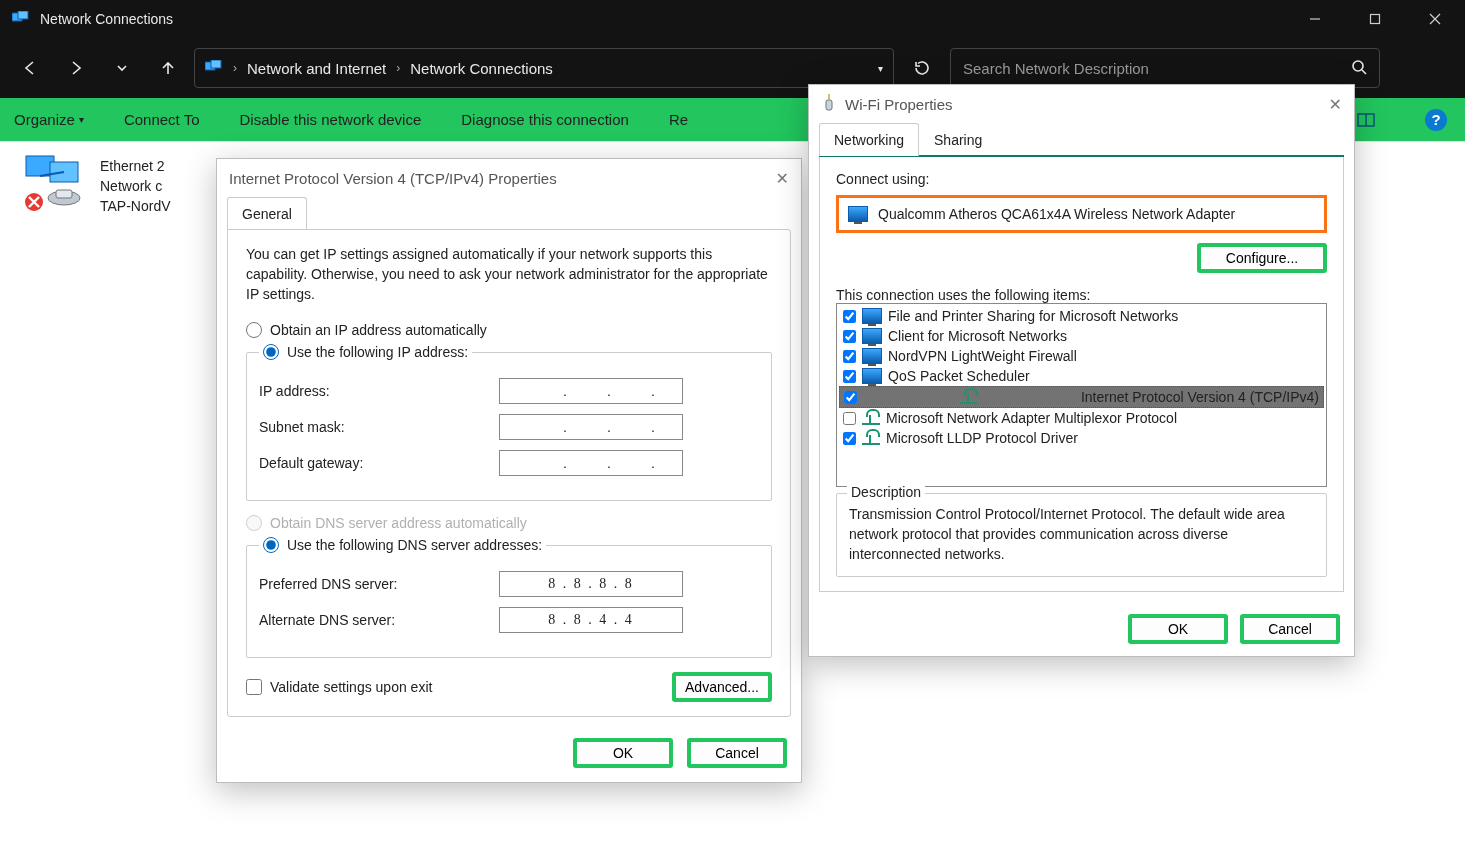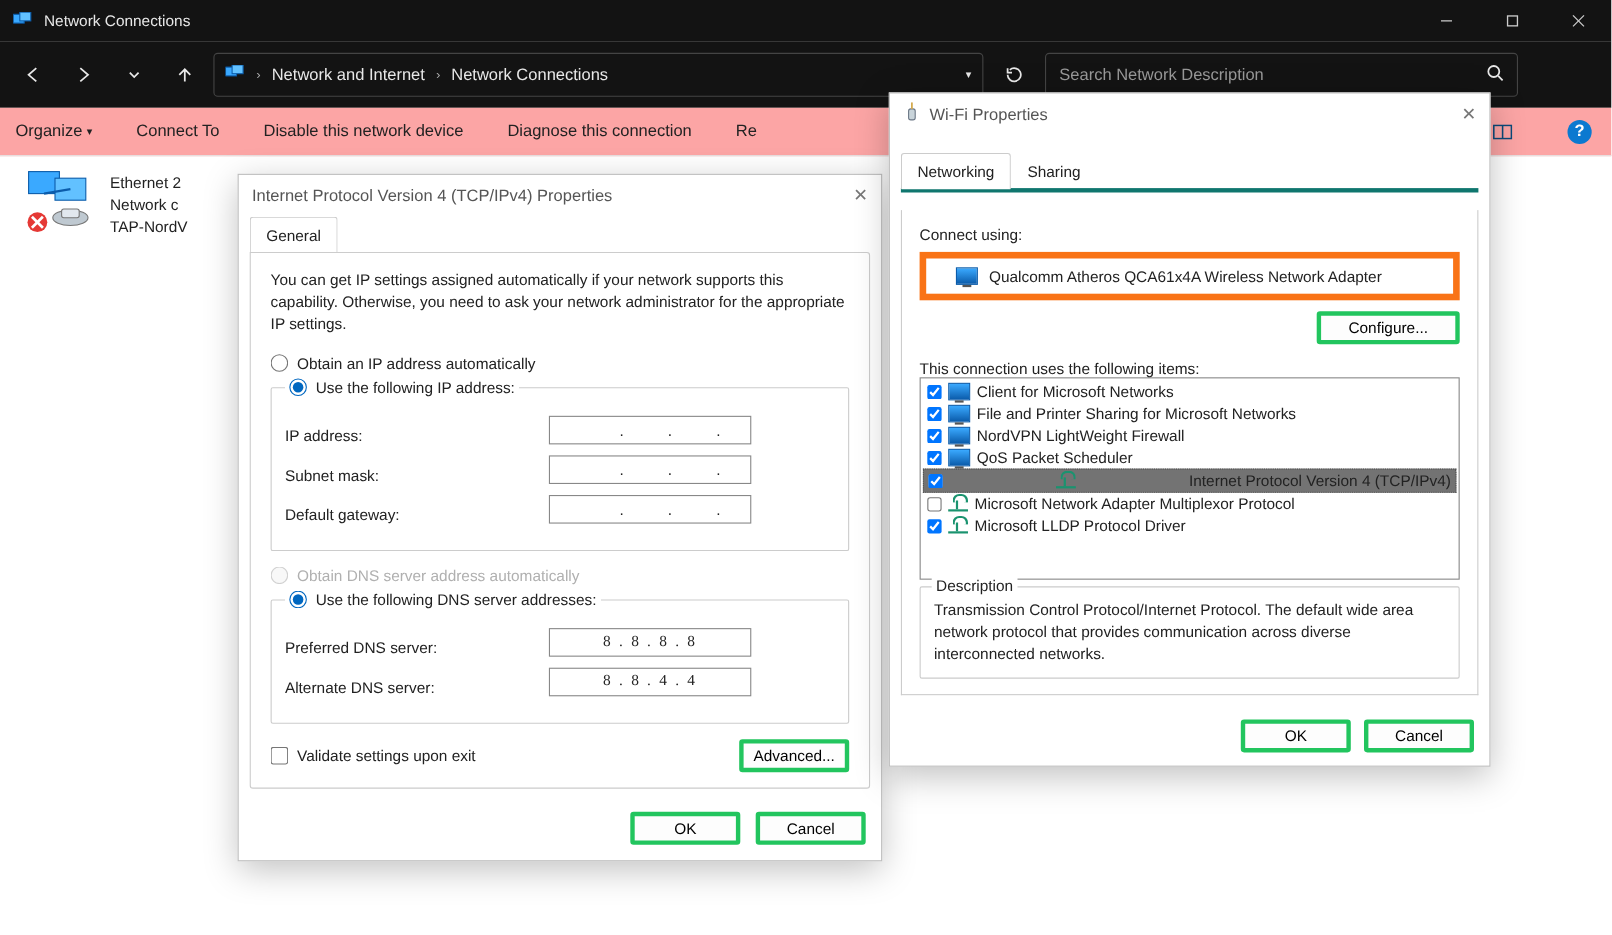--- a/index.html
+++ b/index.html
@@ -14,21 +14,21 @@
 
 .navbar { height: 60px; background: #131313; display: flex; align-items: center; padding: 0 10px; gap: 6px; }
 .navbar .navbtn { width: 40px; height: 40px; display: flex; align-items: center; justify-content: center; color: #e8e8e8; border-radius: 4px; }
 .navbar .address { flex: 1; max-width: 700px; height: 40px; background: #131313; border: 1px solid #444; border-radius: 4px; display: flex; align-items: center; padding: 0 10px; gap: 10px; color: #e8e8e8; font-size: 15px; }
 .navbar .address .chev { color: #aaa; font-size: 12px; }
 .navbar .refresh { width: 44px; height: 40px; display:flex; align-items:center; justify-content:center; color:#e8e8e8; }
 .navbar .search { flex: 1; max-width: 430px; height: 40px; border: 1px solid #444; border-radius: 4px; display: flex; align-items:center; padding: 0 12px; color: #999; font-size: 15px; }
 .navbar .search .sicon { margin-left: auto; color: #e8e8e8; }
 
 
-.toolbar { height: 44px; background: #fca5a5; border-bottom: 1px solid #e5e5e5; display:flex; align-items:center; padding: 0 14px; gap: 40px; font-size: 15px; color: #222; }
+.toolbar { height: 44px; background: #22c55e; border-bottom: 1px solid #e5e5e5; display:flex; align-items:center; padding: 0 14px; gap: 40px; font-size: 15px; color: #222; }
 .toolbar .item { display:flex; align-items:center; gap:4px; }
 .toolbar .spacer { flex: 1; }
 .toolbar .iconbtn { width: 30px; height: 30px; display:flex; align-items:center; justify-content:center; }
 .toolbar .help { width: 22px; height: 22px; border-radius: 50%; background: #0b79d0; color:#fff; font-size:15px; font-weight:bold; display:flex; align-items:center; justify-content:center; }
 
 
 .content { position: relative; padding: 10px 20px; }
 .adapter { display: flex; gap: 10px; align-items: flex-start; width: 260px; }
 .adapter .icons { position: relative; width: 70px; height: 64px; }
 .adapter .txt { font-size: 14px; line-height: 20px; padding-top: 4px; color: #222; }
@@ -43,33 +43,33 @@
 .ipv4 { left: 216px; top: 158px; width: 586px; }
 .ipv4 .tabrow { padding: 0 10px; }
 .ipv4 .tab { display:inline-block; padding: 8px 14px; border: 1px solid #ccc; border-bottom: none; background:#fff; border-radius: 3px 3px 0 0; }
 .ipv4 .body { border: 1px solid #ccc; margin: 0 10px 10px 10px; padding: 14px 18px; border-radius: 0 3px 3px 3px; position: relative; top: -1px; }
 .ipv4 .desc { line-height: 20px; margin-bottom: 18px; }
 .ipv4 .radio-row { display:flex; align-items:center; gap: 8px; margin: 6px 0; }
 .ipv4 input[type=radio] { width: 16px; height: 16px; accent-color: #0067c0; }
 .ipv4 input[type=checkbox] { width: 16px; height: 16px; }
 fieldset.group { border: 1px solid #ccc; padding: 8px 12px 14px 12px; margin: 4px 0 14px 0; border-radius: 2px; }
 fieldset.group legend { padding: 0 4px; }
-.ipv4 .field { display:flex; align-items:flex-end; gap: 20px; margin: 10px 0; }
+.ipv4 .field { display:flex; align-items:center; gap: 20px; margin: 10px 0; }
 .ipv4 .field label { width: 220px; }
 .ipv4 .ipbox { width: 184px; height: 26px; border: 1px solid #888; display:flex; align-items:center; justify-content:space-around; letter-spacing: 2px; padding: 0 6px; font-family: "Segoe UI"; }
 .ipv4 .btns { display:flex; justify-content:flex-end; gap: 14px; padding: 10px 14px 14px 14px; }
 button.win { min-width: 100px; height: 30px; border: 4px solid #22c55e; background: #fdfdfd; border-radius: 3px; font-size: 14px; cursor: pointer; }
 
 
 .wifi { left: 808px; top: 84px; width: 547px; }
-.wifi .tabrow2 { display:flex; border-bottom: 4px solid #0f766e; margin: 16px 10px; }
+.wifi .tabrow2 { display:flex; border-bottom: 2px solid #0f766e; margin: 0 10px; }
 .wifi .tabrow2 .tab2 { padding: 8px 14px; border: 1px solid transparent; border-bottom: none; margin-bottom: -1px; cursor: pointer; }
 .wifi .tabrow2 .tab2.active { border-color: #ccc; background: #fff; border-radius: 3px 3px 0 0; }
 .wifi .panel { border: 1px solid #ccc; border-top: none; margin: 0 10px 10px 10px; padding: 14px 16px; }
-.wifi .connectbox { border: 6px solid #f97316; padding: 8px 27px; margin: 8px 0 10px 0; display:flex; align-items:center; gap:10px; }
+.wifi .connectbox { border: 3px solid #f97316; padding: 8px 9px; margin: 8px 0 10px 0; display:flex; align-items:center; gap:10px; }
 .wifi .cfg-row { display:flex; justify-content:flex-end; margin-bottom: 14px; }
 .wifi .itemlist { border: 1px solid #888; height: 184px; overflow-y: auto; background:#fff; padding: 2px; }
 .wifi .li { display:flex; align-items:center; gap: 6px; padding: 2px 4px; white-space: nowrap; }
 .wifi .li.sel { background: #737373; border:1px dotted #555;justify-content:space-between; }
 .wifi .btnrow { display:flex; gap: 16px; margin: 14px 0; }
 .wifi .btnrow button { flex:1; }
 .wifi .descbox { border: 1px solid #ccc; padding: 10px 12px 12px 12px; border-radius: 2px; position: relative; margin-top: 6px; }
 .wifi .descbox .lgd { position:absolute; top:-10px; left:10px; background:#fff; padding: 0 4px; }
 .wifi .okrow { display:flex; justify-content:flex-end; gap: 12px; padding: 12px 14px; }
 
@@ -324,26 +324,26 @@
     </div>
     <div class="cfg-row">
       <button class="win" style="min-width:130px">Configure...</button>
     </div>
 
     <div>This connection uses the following items:</div>
     <div class="itemlist" id="wifi-items">
         <div class="li">
           <input type="checkbox" checked="" style="">
           <span class="mon-icon"></span>
+          <span>File and Printer Sharing for Microsoft Networks</span>
+        </div>
+        <div class="li">
+          <input type="checkbox" checked="" style="">
+          <span class="mon-icon"></span>
           <span>Client for Microsoft Networks</span>
-        </div>
-        <div class="li">
-          <input type="checkbox" checked="" style="">
-          <span class="mon-icon"></span>
-          <span>File and Printer Sharing for Microsoft Networks</span>
         </div>
         <div class="li">
           <input type="checkbox" checked="" style="">
           <span class="mon-icon"></span>
           <span>NordVPN LightWeight Firewall</span>
         </div>
         <div class="li">
           <input type="checkbox" checked="" style="">
           <span class="mon-icon"></span>
           <span>QoS Packet Scheduler</span>

